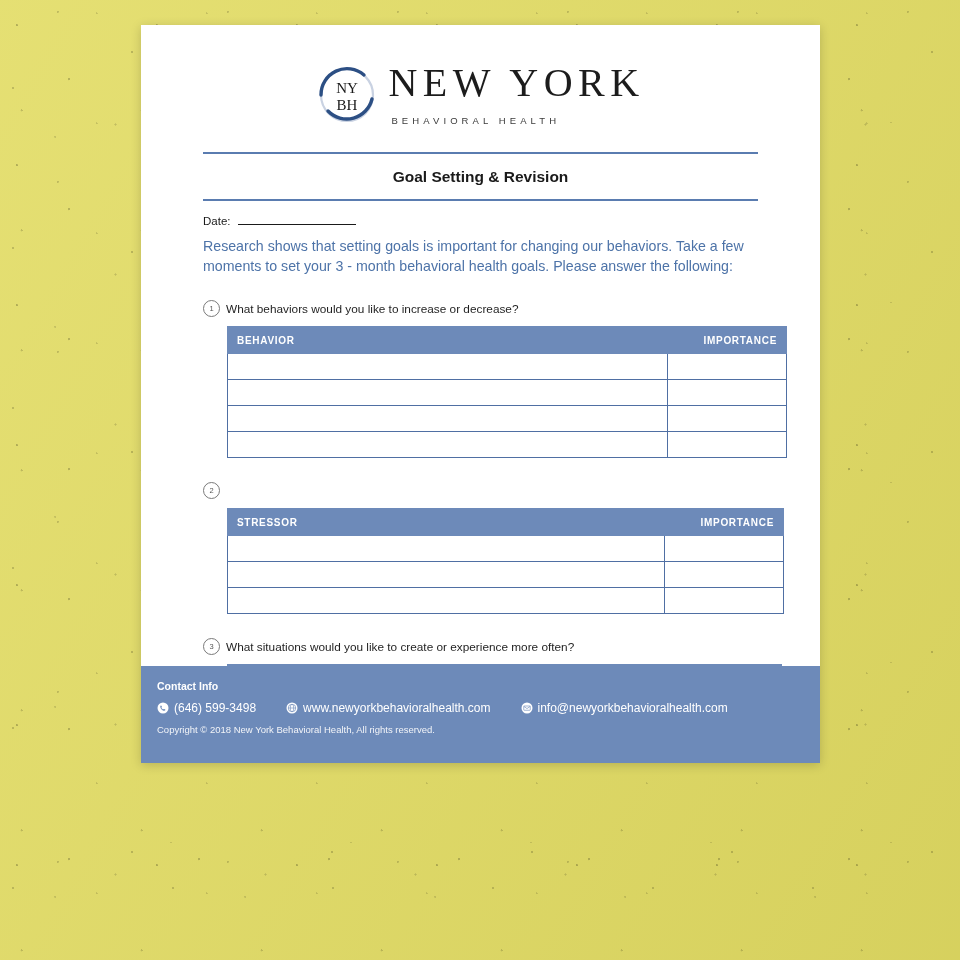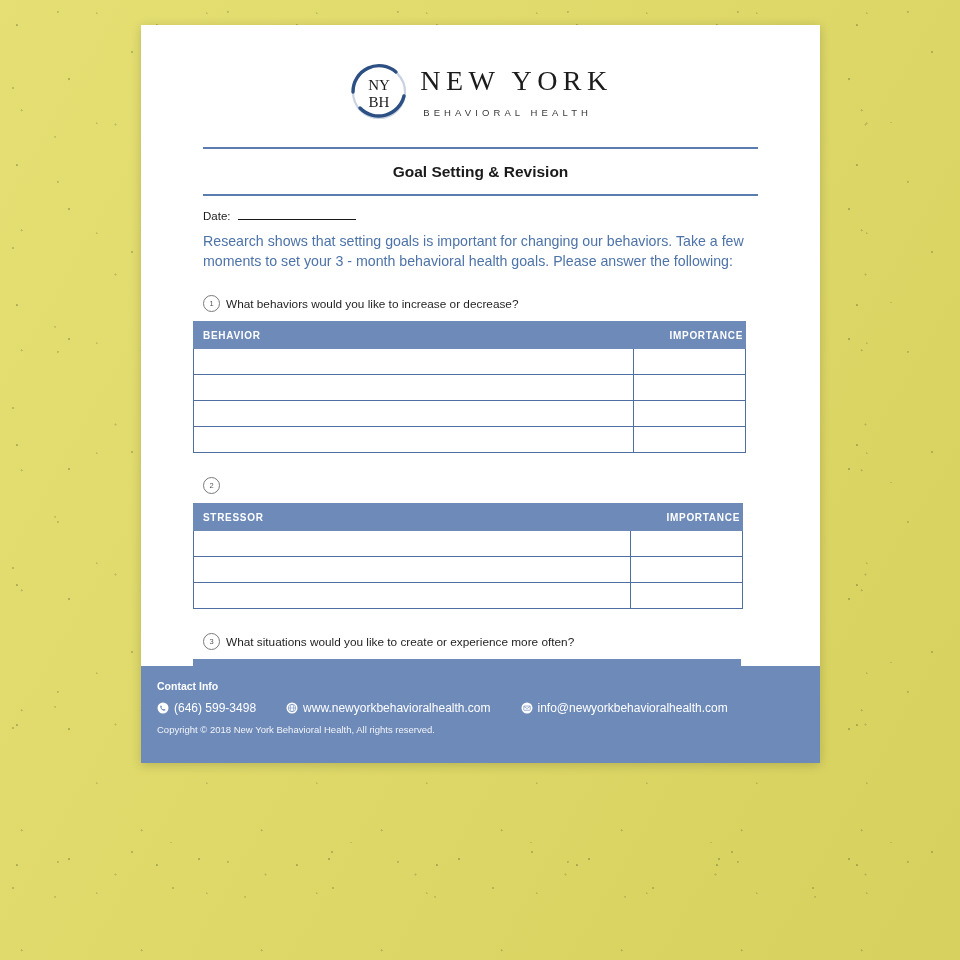--- a/index.html
+++ b/index.html
@@ -56,21 +56,21 @@
     position: relative;
     width: 66px;
     height: 58px;
     flex: none;
   }
   .logo-text {
     margin-left: 6px;
   }
   .logo-title {
     font-family: "Liberation Serif", serif;
-    font-size: 28px;
+    font-size: 40px;
     letter-spacing: 5.5px;
     color: #1c1c1c;
     line-height: 1;
   }
   .logo-sub {
     font-family: "Liberation Sans", sans-serif;
     font-size: 9.5px;
     letter-spacing: 4.1px;
     color: #3a3a3a;
     margin-top: 12px;
@@ -136,38 +136,38 @@
     margin-right: 6px;
   }
   .qtext {
     font-size: 11.8px;
     color: #1f1f1f;
   }
 
   
   table.form-table {
     border-collapse: collapse;
-    margin-left: 52px;
+    margin-left: 86px;
     margin-top: 9px;
     table-layout: fixed;
   }
   table.form-table th {
     background: #6d8ab9;
     color: #ffffff;
     font-size: 10px;
     letter-spacing: 0.7px;
     font-weight: bold;
     text-align: left;
     padding: 6px 9px;
     border: 1px solid #6d8ab9;
     height: 14px;
   }
   table.form-table th.imp {
     text-align: right;
-    padding-right: 2px;
+    padding-right: 9px;
   }
   table.form-table td {
     border: 1px solid #4f6fa3;
     height: 23px;
   }
   .t1 { width: 521px; }
   .t1 .c1 { width: 421px; }
   .t1 .c2 { width: 100px; }
   .t2 { width: 518px; }
   .t2 .c1 { width: 418px; }

